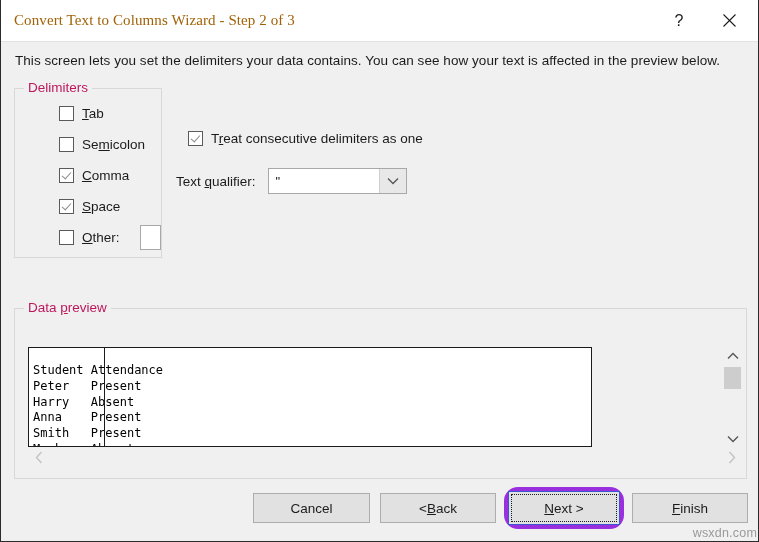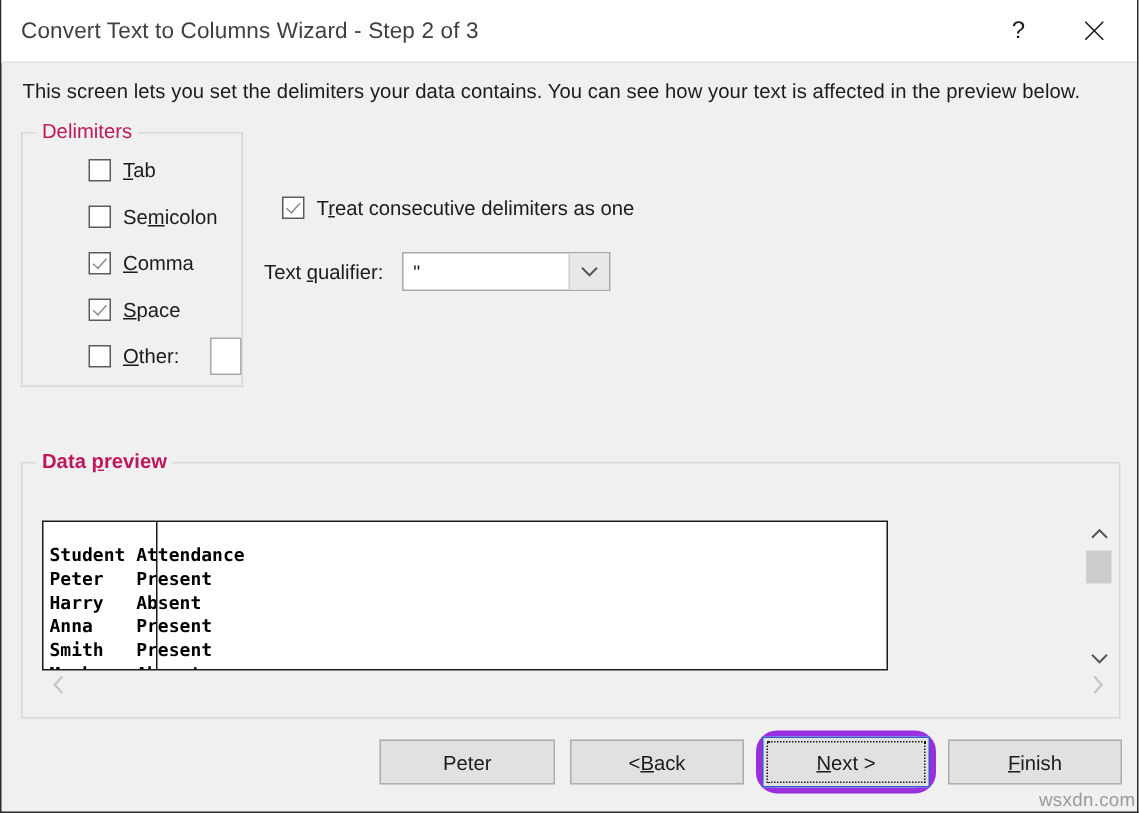--- a/index.html
+++ b/index.html
@@ -35,24 +35,25 @@
     height: 41px;
     min-height: 41px;
     background: #ffffff;
     display: flex;
     align-items: center;
     position: relative;
     border-bottom: 1px solid #e2e2e2;
   }
   #title-text {
     font-size: 15px;
-    color: #404040;
+    color: #a16207;
     margin-left: 13px;
     letter-spacing: 0.1px;
     white-space: nowrap;
+    font-family: Liberation Serif, serif;
   }
   .title-btn {
     position: absolute;
     top: 0;
     height: 41px;
     width: 46px;
     display: flex;
     align-items: center;
     justify-content: center;
     color: #1b1b1b;
@@ -193,21 +194,20 @@
     align-items: center;
     justify-content: center;
   }
 
   
   #preview-group {
     left: 13px;
     top: 308px;
     width: 733px;
     height: 171px;
-    font-weight: bold;
   }
   #preview-box {
     position: absolute;
     left: 13px;
     top: 38px;
     width: 564px;
     height: 100px;
     box-sizing: border-box;
     border: 1px solid #1b1b1b;
     background: #ffffff;
@@ -452,21 +452,21 @@
       </span>
       <span>
         <svg width="8" height="13" viewBox="0 0 8 13" aria-hidden="true">
           <polyline points="1.5,1 6.5,6.5 1.5,12" fill="none" stroke="#c3c3c3" stroke-width="1.4"></polyline>
         </svg>
       </span>
     </div>
   </div>
 
   <div id="footer">
-    <button class="btn" id="btn-cancel">Peter</button>
+    <button class="btn" id="btn-cancel">Cancel</button>
 
     <button class="btn" id="btn-back">&lt; <span class="ul">B</span>ack</button>
 
     <div id="btn-next-wrap">
       <button id="btn-next">
         <span><span class="ul">N</span>ext &gt;</span>
         <span id="btn-next-focus"></span>
       </button>
     </div>
 

